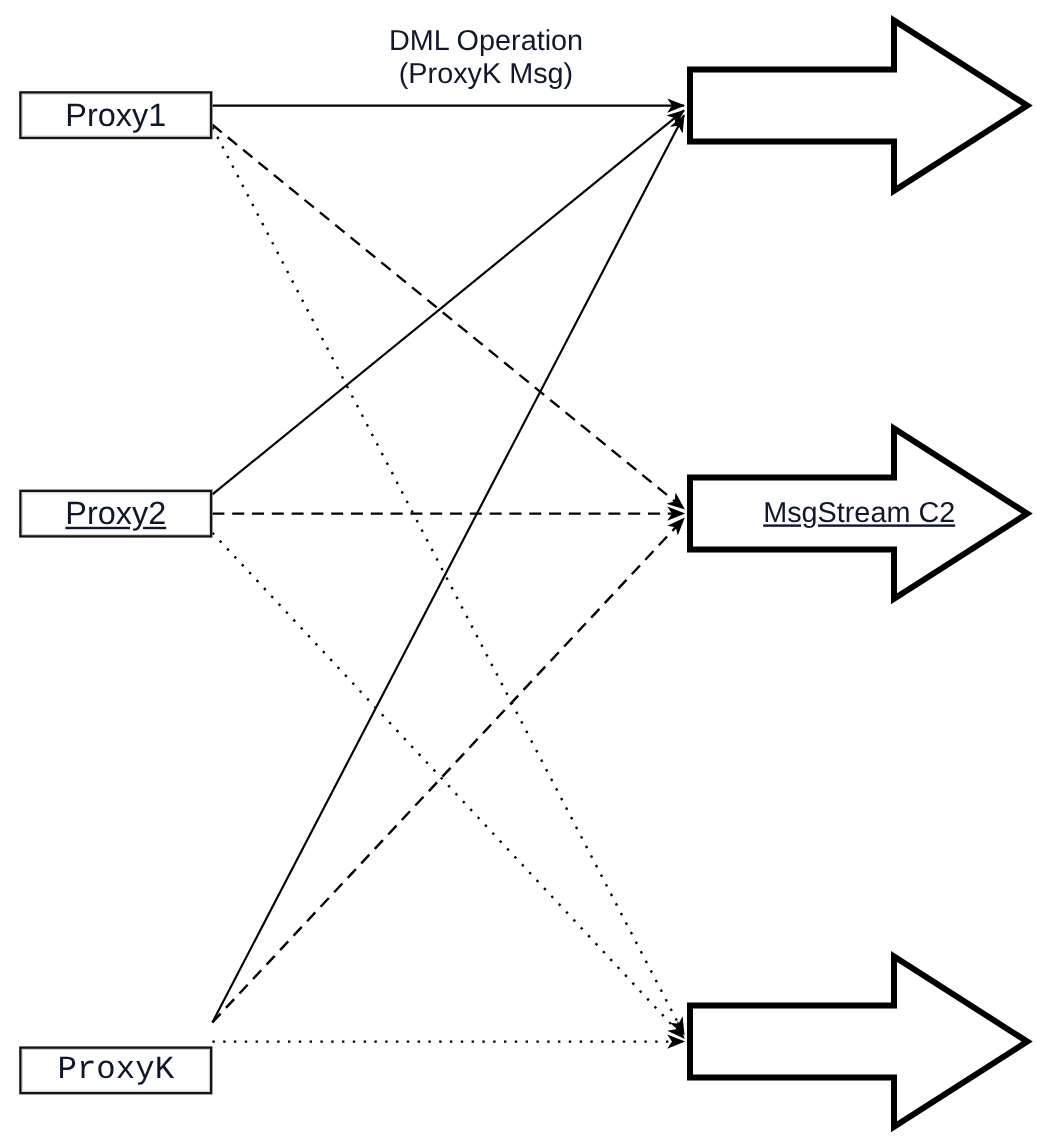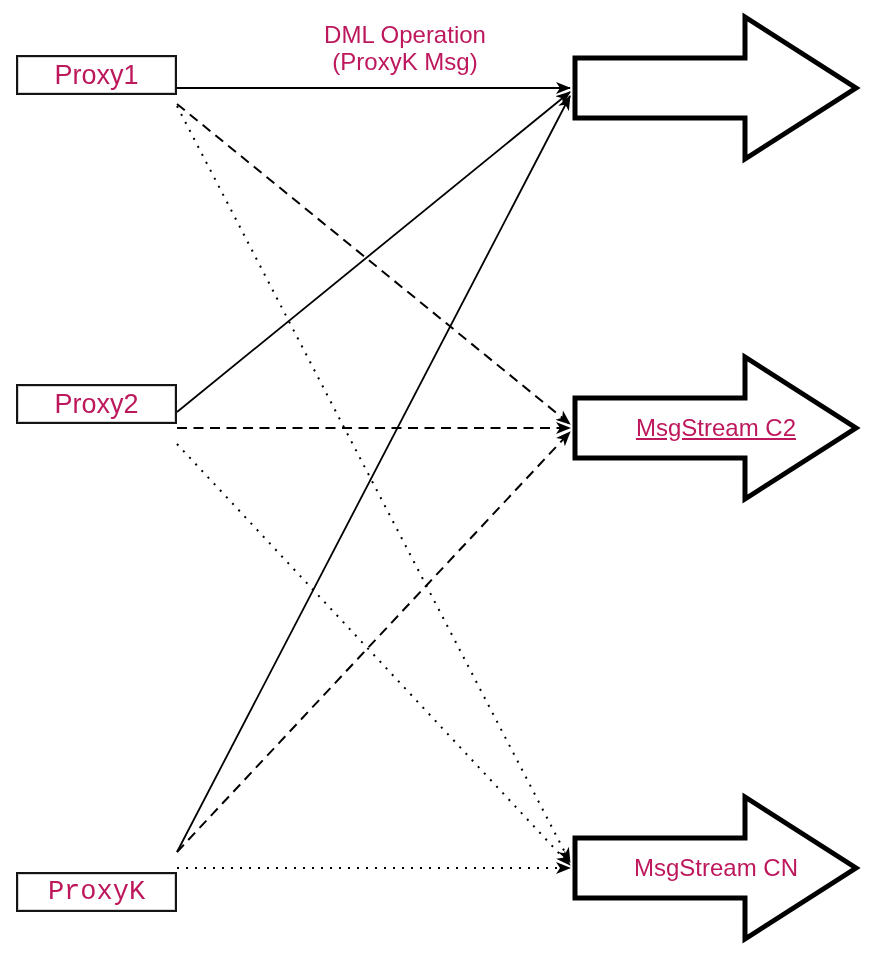--- a/index.html
+++ b/index.html
@@ -6,21 +6,21 @@
     margin: 0;
     padding: 0;
     background: #ffffff;
   }
   #canvas {
     position: relative;
     width: 875px;
     height: 956px;
     background: #ffffff;
     font-family: "Liberation Sans", sans-serif;
-    color: #be185d;
+    color: #0f172a;
     overflow: hidden;
   }
   #edge-layer {
     position: absolute;
     left: 0;
     top: 0;
     width: 875px;
     height: 956px;
   }
   .edge {
@@ -100,30 +100,27 @@
     <polygon class="stream-arrow" points="575,58 745,58 745,17 856,88 745,159 745,118 575,118"></polygon>
     <polygon class="stream-arrow" points="575,398 745,398 745,357 856,428 745,499 745,458 575,458"></polygon>
     <polygon class="stream-arrow" points="575,838 745,838 745,797 856,868 745,939 745,898 575,898"></polygon>
   </svg>
 
   <div id="diagram-title">
     <div>DML Operation</div>
     <div>(ProxyK Msg)</div>
   </div>
 
-  <div class="proxy-node" style="top: 55px;">
+  <div class="proxy-node" style="top: 76px;">
     <span>Proxy1</span>
   </div>
-  <div class="proxy-node" style="top: 384px;">
+  <div class="proxy-node" style="top: 408px; text-decoration: underline;">
     <span>Proxy2</span>
   </div>
   <div class="proxy-node" style="top: 872px; font-family: Liberation Mono, monospace;">
     <span>ProxyK</span>
   </div>
 
   <div class="stream-label" style="top: 412px; text-decoration: underline;">
     <span>MsgStream C2</span>
   </div>
-  <div class="stream-label" style="top: 852px;">
-    <span>MsgStream CN</span>
-  </div>
 
 </div>
 
 </body></html>

